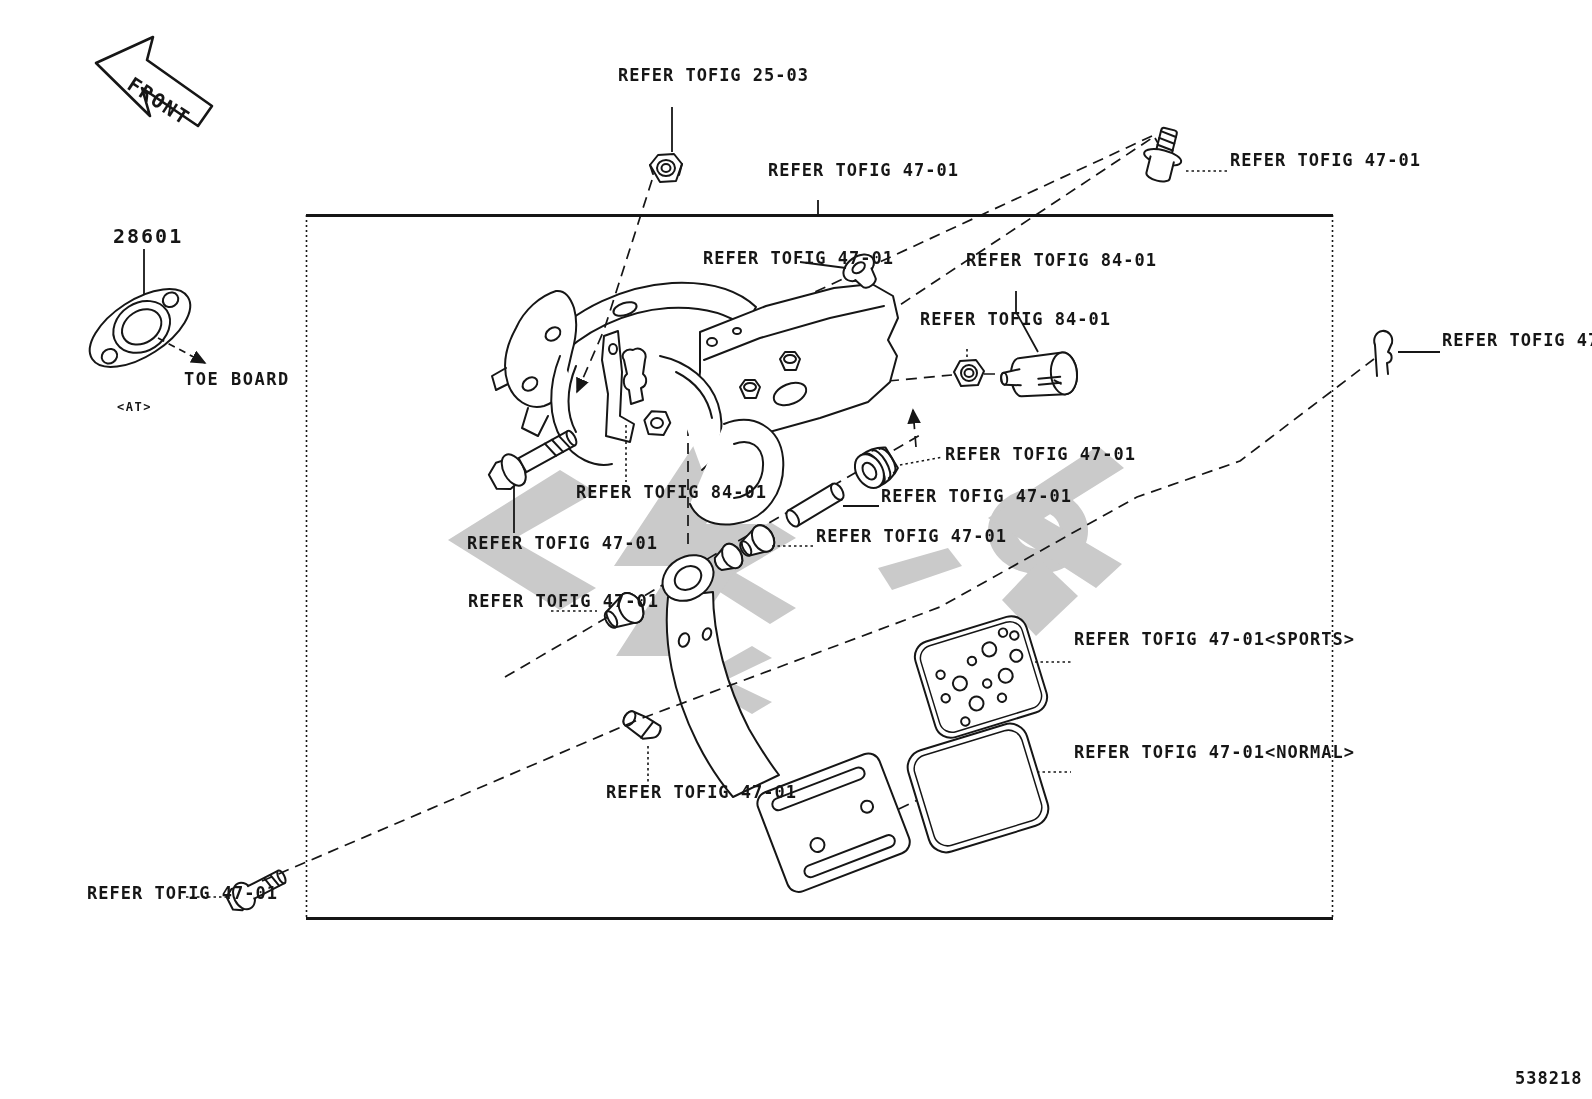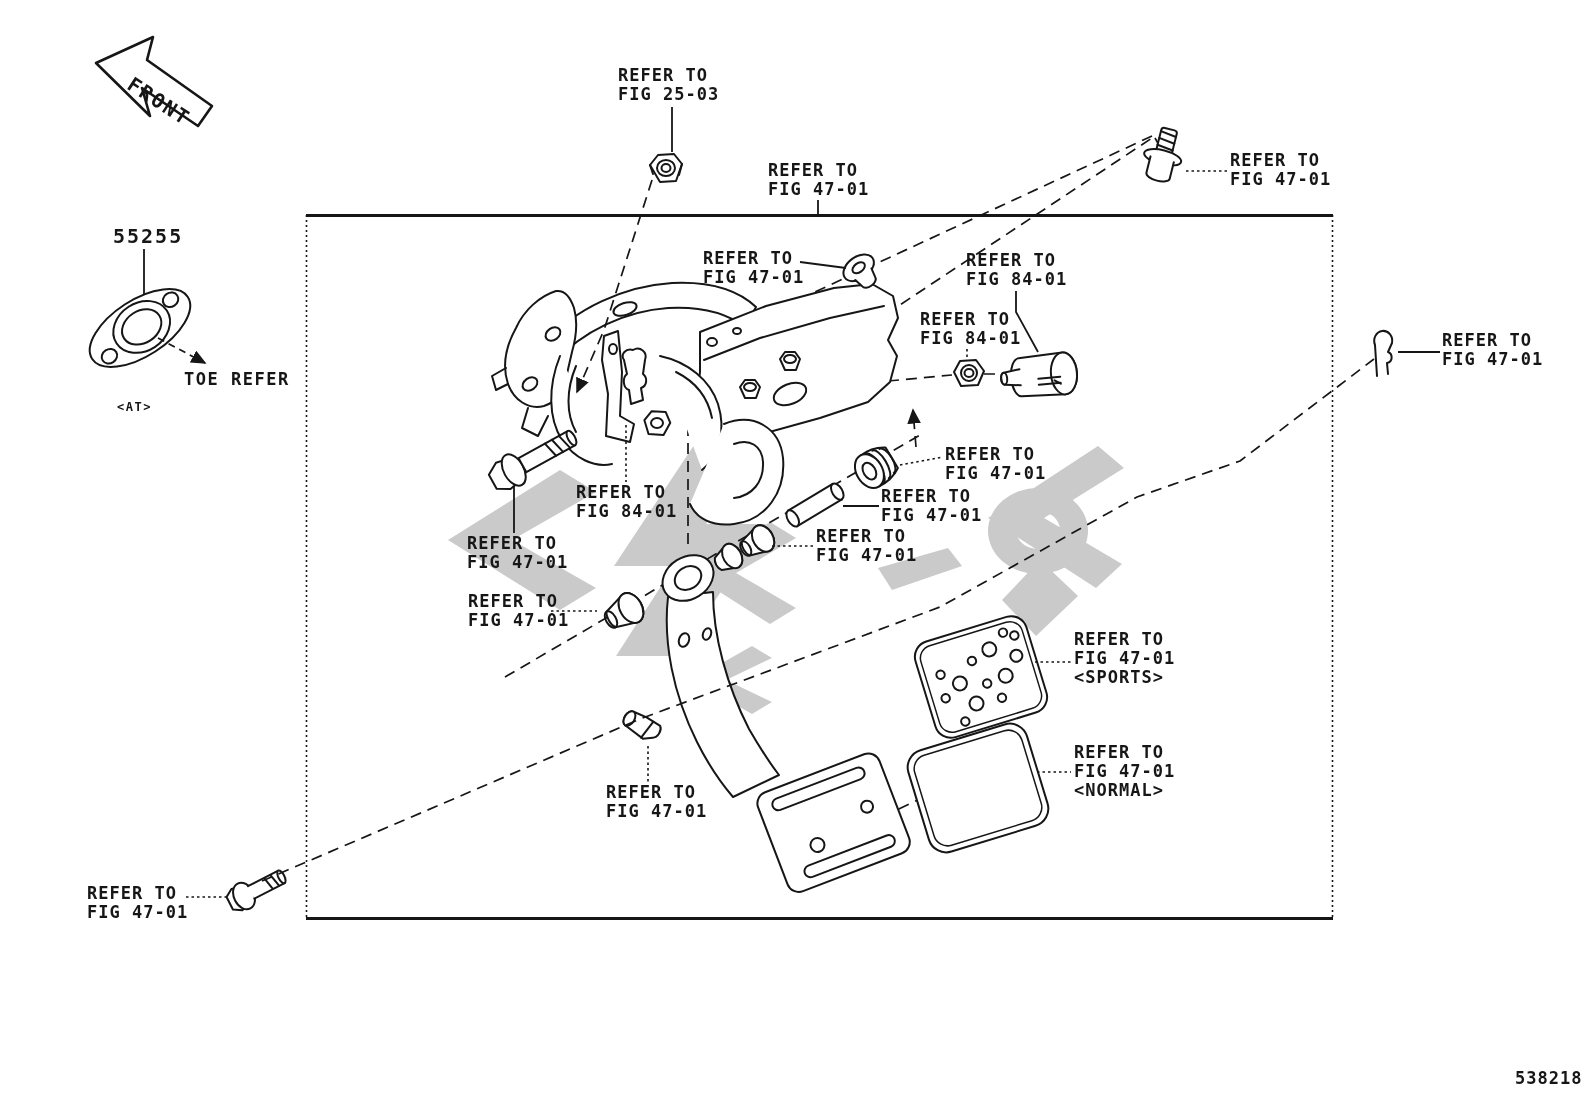--- a/index.html
+++ b/index.html
@@ -1,19 +1,19 @@
 <!DOCTYPE html>
 <html><head>
 <meta charset="utf-8">
 <style>
   html,body{margin:0;padding:0;background:#fff;}
   #stage{position:relative;width:1592px;height:1099px;background:#fff;overflow:hidden;
          font-family:"DejaVu Sans Mono",monospace;color:#161616;}
   #art{position:absolute;left:0;top:0;}
-  .co{position:absolute;display:flex;flex-direction:column;
+  .co{position:absolute;display:flex;
       font-weight:bold;font-size:17px;line-height:19px;letter-spacing:1px;white-space:nowrap;}
   .t-part{position:absolute;font-weight:bold;font-size:20px;letter-spacing:2px;white-space:nowrap;}
   .t-plain{position:absolute;font-weight:bold;font-size:17px;letter-spacing:1.5px;white-space:nowrap;}
   .t-front{position:absolute;font-weight:bold;font-size:20px;letter-spacing:2px;
            transform:rotate(33deg);transform-origin:left top;white-space:nowrap;}
   .t-code{position:absolute;font-weight:bold;font-size:17px;letter-spacing:1px;white-space:nowrap;text-align:right;}
 </style>
 </head>
 <body>
 
@@ -267,23 +267,23 @@
       <line x1="1035" y1="662" x2="1071" y2="662"></line>
       <line x1="1037" y1="772" x2="1071" y2="772"></line>
       <line x1="186" y1="897" x2="228" y2="897"></line>
     </g>
     <line x1="158" y1="338" x2="205" y2="363" stroke-width="1.7" stroke-dasharray="7 5" marker-end="url(#ah)"></line>
   </g>
 </svg>
 
 <div class="t-front" style="left:136px;top:72px">FRONT</div>
 
-<div class="t-part" style="left:113px;top:224px">55255</div>
-
-<div class="t-plain" style="left:184px;top:369px">TOE REFER</div>
+<div class="t-part" style="left:113px;top:224px">28601</div>
+
+<div class="t-plain" style="left:184px;top:369px">TOE BOARD</div>
 
 <div class="t-plain" style="left:117px;top:400px;font-size:12px">&lt;AT&gt;</div>
 
 <div class="t-code" style="left:1515px;top:1068px">538218</div>
 
 <div class="co" style="left:618px;top:66px">
   <span>REFER TO</span>
   <span>FIG 25-03</span>
 </div>
 

